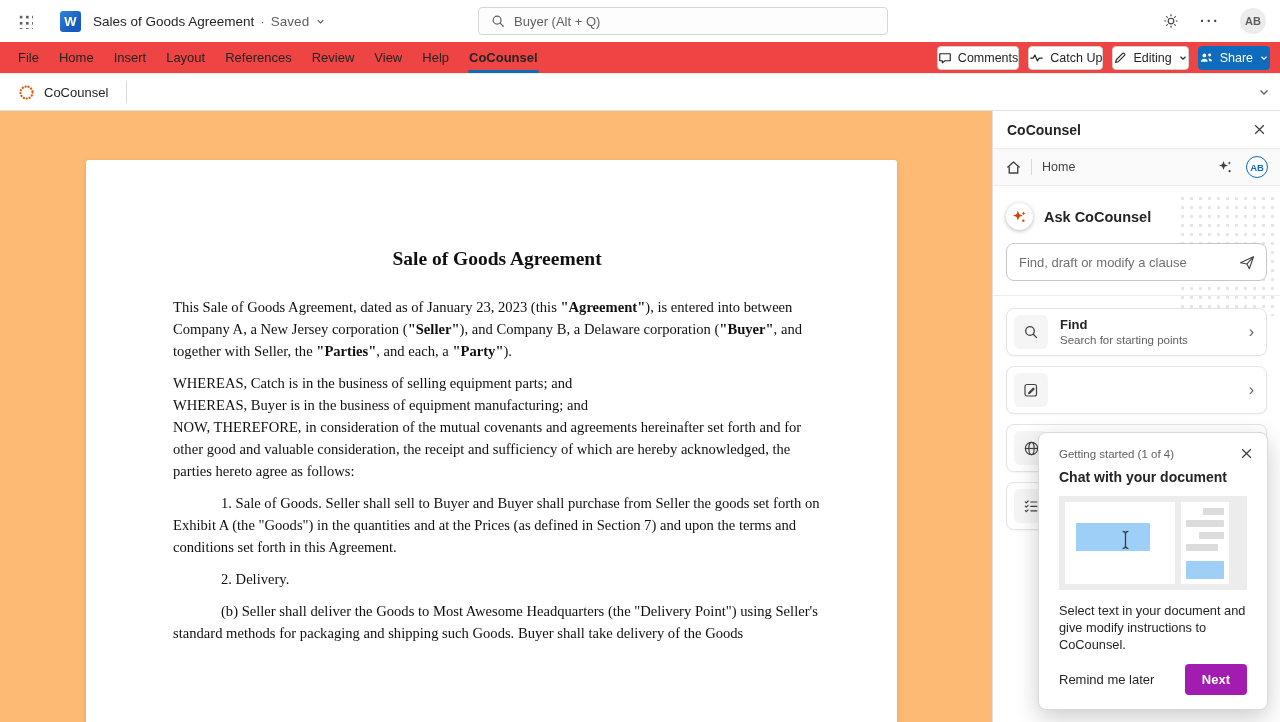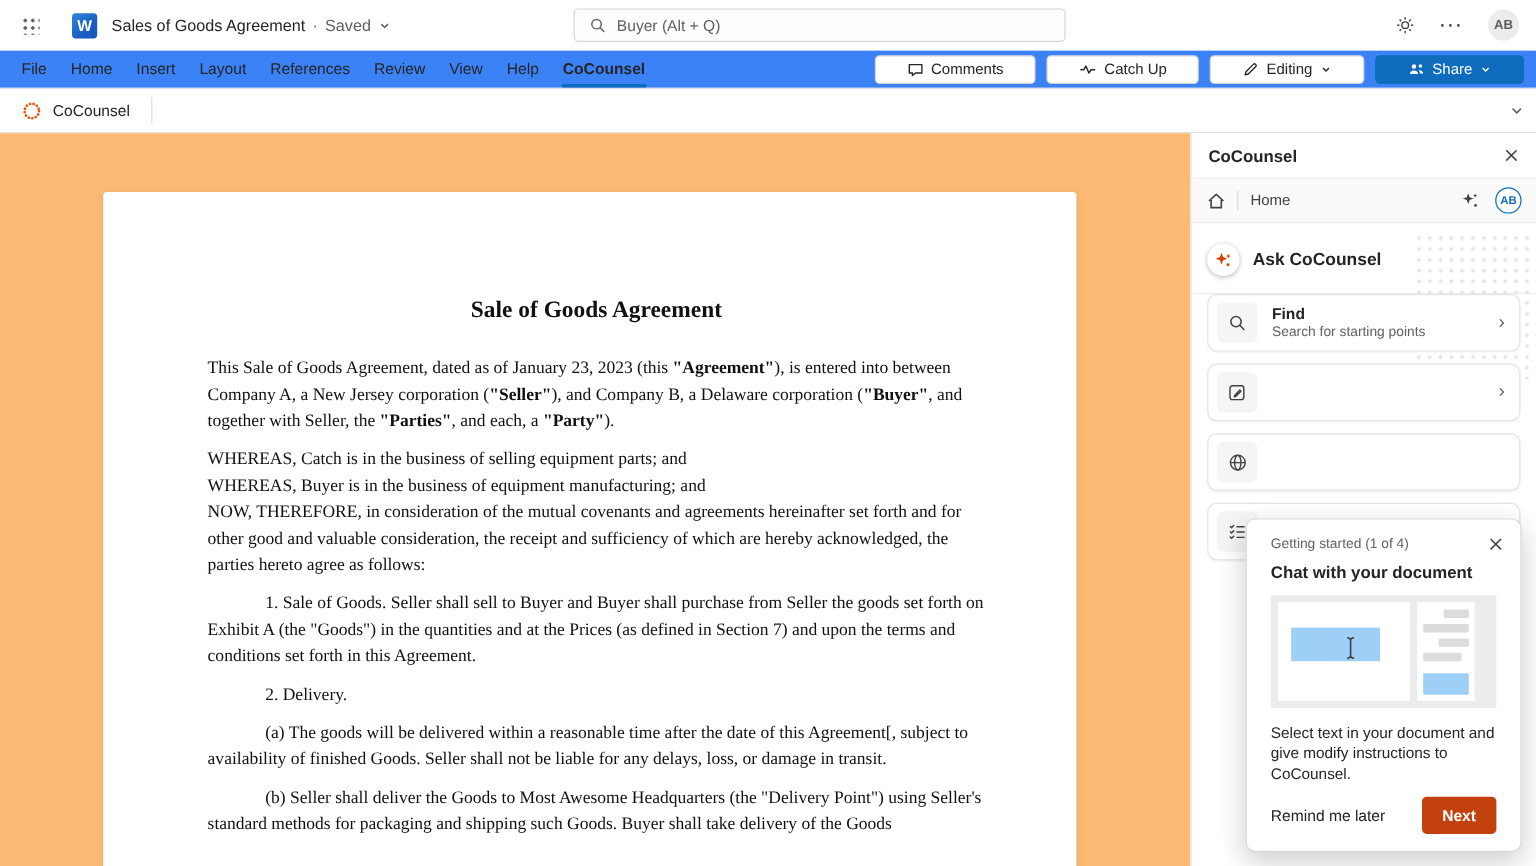--- a/index.html
+++ b/index.html
@@ -24,28 +24,28 @@
   .chev { color:#616161; }
   .searchbox { position:absolute; left:478px; top:7px; width:410px; height:28px; background:#fdfdfd;
     border:1px solid #d6d6d6; border-radius:4px; display:flex; align-items:center; padding:0 12px; gap:9px;
     color:#616161; font-size:13px; cursor:text; }
   .topbar-right { margin-left:auto; display:flex; align-items:center; gap:20px; }
   .icon-btn { color:#424242; display:flex; align-items:center; justify-content:center; cursor:pointer; }
   .avatar-grey { width:26px; height:26px; border-radius:50%; background:#ececec; color:#5d5d5d;
     font-size:11px; font-weight:bold; display:flex; align-items:center; justify-content:center; cursor:pointer; }
 
   
-  .menubar { height:32px; display:flex; align-items:center; padding:0 8px; border-bottom:1px solid #ebebeb; background:#3b82f6; }
+  .menubar { height:32px; display:flex; align-items:center; padding:0 8px; border-bottom:1px solid #ebebeb; background:#ef4444; }
   .tabs { display:flex; height:100%; }
   .tab { padding:0 10px; display:flex; align-items:center; font-size:13px; color:#242424; cursor:pointer; position:relative; }
   .tab.active { font-weight:bold; }
   .tab.active::after { content:""; position:absolute; left:9px; right:9px; bottom:0; height:3px; background:#0f6cbd; border-radius:2px; }
   .menubar-actions { margin-left:auto; display:flex; align-items:center; gap:9px; padding-right:2px; }
   .mbtn { height:24px; border:1px solid #d1d1d1; border-radius:4px; background:#fff; display:inline-flex;
-    align-items:center; gap:6px; padding:0 26px; font-size:12.5px; color:#242424; cursor:pointer; white-space:nowrap; }
+    align-items:center; gap:6px; padding:0 0; font-size:12.5px; color:#242424; cursor:pointer; white-space:nowrap; }
   .mbtn.primary { background:#0f6cbd; border-color:#0f6cbd; color:#fff; }
 
   
   .addin-row { height:37px; border-bottom:1px solid #e1e1e1; display:flex; align-items:center; padding:0 18px; background:#fff; position:relative; }
   .cocounsel-btn { display:flex; align-items:center; gap:9px; font-size:13px; color:#242424; cursor:pointer; }
   .addin-divider { width:1px; height:22px; background:#dcdcdc; margin-left:18px; }
   .ribbon-collapse { position:absolute; right:10px; top:50%; transform:translateY(-50%); color:#616161; cursor:pointer; }
 
   
   .content { display:flex; height:611px; }
@@ -75,21 +75,21 @@
     background:radial-gradient(#dedede 1.6px, transparent 1.8px) 0 0 / 9px 9px; opacity:.75; }
   .ask-row { margin-top:17px; display:flex; align-items:center; position:relative; }
   .ask-bubble { width:27px; height:27px; border-radius:50%; background:#fff; box-shadow:0 1px 4px rgba(0,0,0,.28);
     display:flex; align-items:center; justify-content:center; }
   .ask-title { margin-left:11px; font-size:14.5px; font-weight:bold; }
   .ask-input { margin-top:13px; height:38px; border:1px solid #c7c7c7; border-radius:8px; background:#fff;
     display:flex; align-items:center; padding:0 10px 0 12px; position:relative; cursor:text; }
   .ask-input-placeholder { font-size:13px; color:#707070; }
   .send-btn { margin-left:auto; color:#424242; cursor:pointer; }
   .section-divider { height:1px; background:#ededed; margin:14px -13px 0; }
-  .cards { position:relative; }
+  .cards { margin-top:12px; position:relative; }
   .card { height:48px; border:1px solid #e4e4e4; border-radius:8px; background:#fff; display:flex; align-items:center;
     padding:0 12px 0 7px; margin-bottom:10px; box-shadow:0 1px 2px rgba(0,0,0,.04); cursor:pointer; }
   .card-icon { width:34px; height:34px; border-radius:6px; background:#f5f5f5; color:#424242;
     display:flex; align-items:center; justify-content:center; flex:none; }
   .card-text { margin-left:12px; }
   .card-title { font-size:13px; font-weight:bold; line-height:16px; }
   .card-sub { font-size:11.5px; color:#616161; line-height:15px; }
   .card-chevron { margin-left:auto; color:#616161; font-size:16px; line-height:1; }
 
   
@@ -106,21 +106,21 @@
   .illus-rail { width:48px; background:#fff; padding:6px 5px 5px; display:flex; flex-direction:column; gap:5px; }
   .bar { height:7px; background:#dcdcdc; border-radius:1px; }
   .bar.w55 { width:55%; align-self:flex-end; }
   .bar.w100 { width:100%; }
   .bar.w65 { width:65%; align-self:flex-end; }
   .bar.w85 { width:85%; }
   .bar.blue { margin-top:auto; height:18px; width:100%; background:#9ecff7; }
   .popup-body { margin-top:12px; font-size:12.8px; line-height:17px; color:#242424; }
   .popup-footer { margin-top:11px; display:flex; align-items:center; justify-content:space-between; }
   .later-link { font-size:13px; color:#242424; cursor:pointer; }
-  .next-btn { background:#c2410c; border:none; border-radius:4px; color:#fff; font-weight:bold; font-size:13px;
+  .next-btn { background:#a21caf; border:none; border-radius:4px; color:#fff; font-weight:bold; font-size:13px;
     padding:8px 17px; font-family:inherit; cursor:pointer; }
 </style>
 </head>
 <body>
 
 <div class="topbar">
   <div class="waffle">
       <div class="waffle-dots"></div>
     </div>
   <div class="word-logo">W</div>
@@ -221,21 +221,20 @@
     <div class="page">
       <div class="doc">
         <h1>Sale of Goods Agreement</h1>
         <div>
             <p><span>This Sale of Goods Agreement, dated as of January 23, 2023 (this </span><b>"Agreement"</b><span>), is entered into between Company A, a New Jersey corporation (</span><b>"Seller"</b><span>), and Company B, a Delaware corporation (</span><b>"Buyer"</b><span>, and together with Seller, the </span><b>"Parties"</b><span>, and each, a </span><b>"Party"</b><span>).</span></p>
             <p class="tight"><span>WHEREAS, Catch is in the business of selling equipment parts; and</span></p>
             <p class="tight"><span>WHEREAS, Buyer is in the business of equipment manufacturing; and</span></p>
             <p><span>NOW, THEREFORE, in consideration of the mutual covenants and agreements hereinafter set forth and for other good and valuable consideration, the receipt and sufficiency of which are hereby acknowledged, the parties hereto agree as follows:</span></p>
             <p class="indent"><span>1. Sale of Goods. Seller shall sell to Buyer and Buyer shall purchase from Seller the goods set forth on Exhibit A (the "Goods") in the quantities and at the Prices (as defined in Section 7) and upon the terms and conditions set forth in this Agreement.</span></p>
             <p class="indent"><span>2. Delivery.</span></p>
-            <p class="indent"><span>(a) The goods will be delivered within a reasonable time after the date of this Agreement[, subject to availability of finished Goods. Seller shall not be liable for any delays, loss, or damage in transit.</span></p>
             <p class="indent"><span>(b) Seller shall deliver the Goods to Most Awesome Headquarters (the "Delivery Point") using Seller's standard methods for packaging and shipping such Goods. Buyer shall take delivery of the Goods</span></p>
           </div>
       </div>
     </div>
   </div>
 
   <div class="panel">
     <div class="panel-header">
       <span class="panel-title">CoCounsel</span>
       <span class="icon-btn">
@@ -271,20 +270,29 @@
         <span class="ask-bubble">
           <svg width="15" height="15" viewBox="0 0 16 16" fill="#d64000">
               <path d="M6.3 1.8L7.7 5.6l3.8 1.4-3.8 1.4-1.4 3.8-1.4-3.8L1.1 7l3.8-1.4z"></path>
               <path d="M12.4 2.6l.6 1.5 1.5.6-1.5.6-.6 1.5-.6-1.5-1.5-.6 1.5-.6z"></path>
               <circle cx="12.1" cy="12.4" r="1.3"></circle>
             </svg>
         </span>
         <span class="ask-title">Ask CoCounsel</span>
       </div>
 
+      <div class="ask-input">
+        <span class="ask-input-placeholder">Find, draft or modify a clause</span>
+        <span class="send-btn">
+          <svg width="18" height="18" viewBox="0 0 20 20" fill="none" stroke="currentColor" stroke-width="1.3" stroke-linejoin="round">
+              <path d="M2.8 10.8l14.4-6.6-4.6 13.2-2.7-5.2z"></path>
+              <path d="M9.9 12.2l7.3-8"></path>
+            </svg>
+        </span>
+      </div>
 
       <div class="section-divider"></div>
 
       <div class="cards">
         <div class="card">
           <span class="card-icon">
             <svg width="16" height="16" viewBox="0 0 16 16">
                 <circle cx="7" cy="7" r="4.3" fill="none" stroke="currentColor" stroke-width="1.3"></circle>
                 <line x1="10.3" y1="10.3" x2="13.6" y2="13.6" stroke="currentColor" stroke-width="1.3" stroke-linecap="round"></line>
               </svg>

